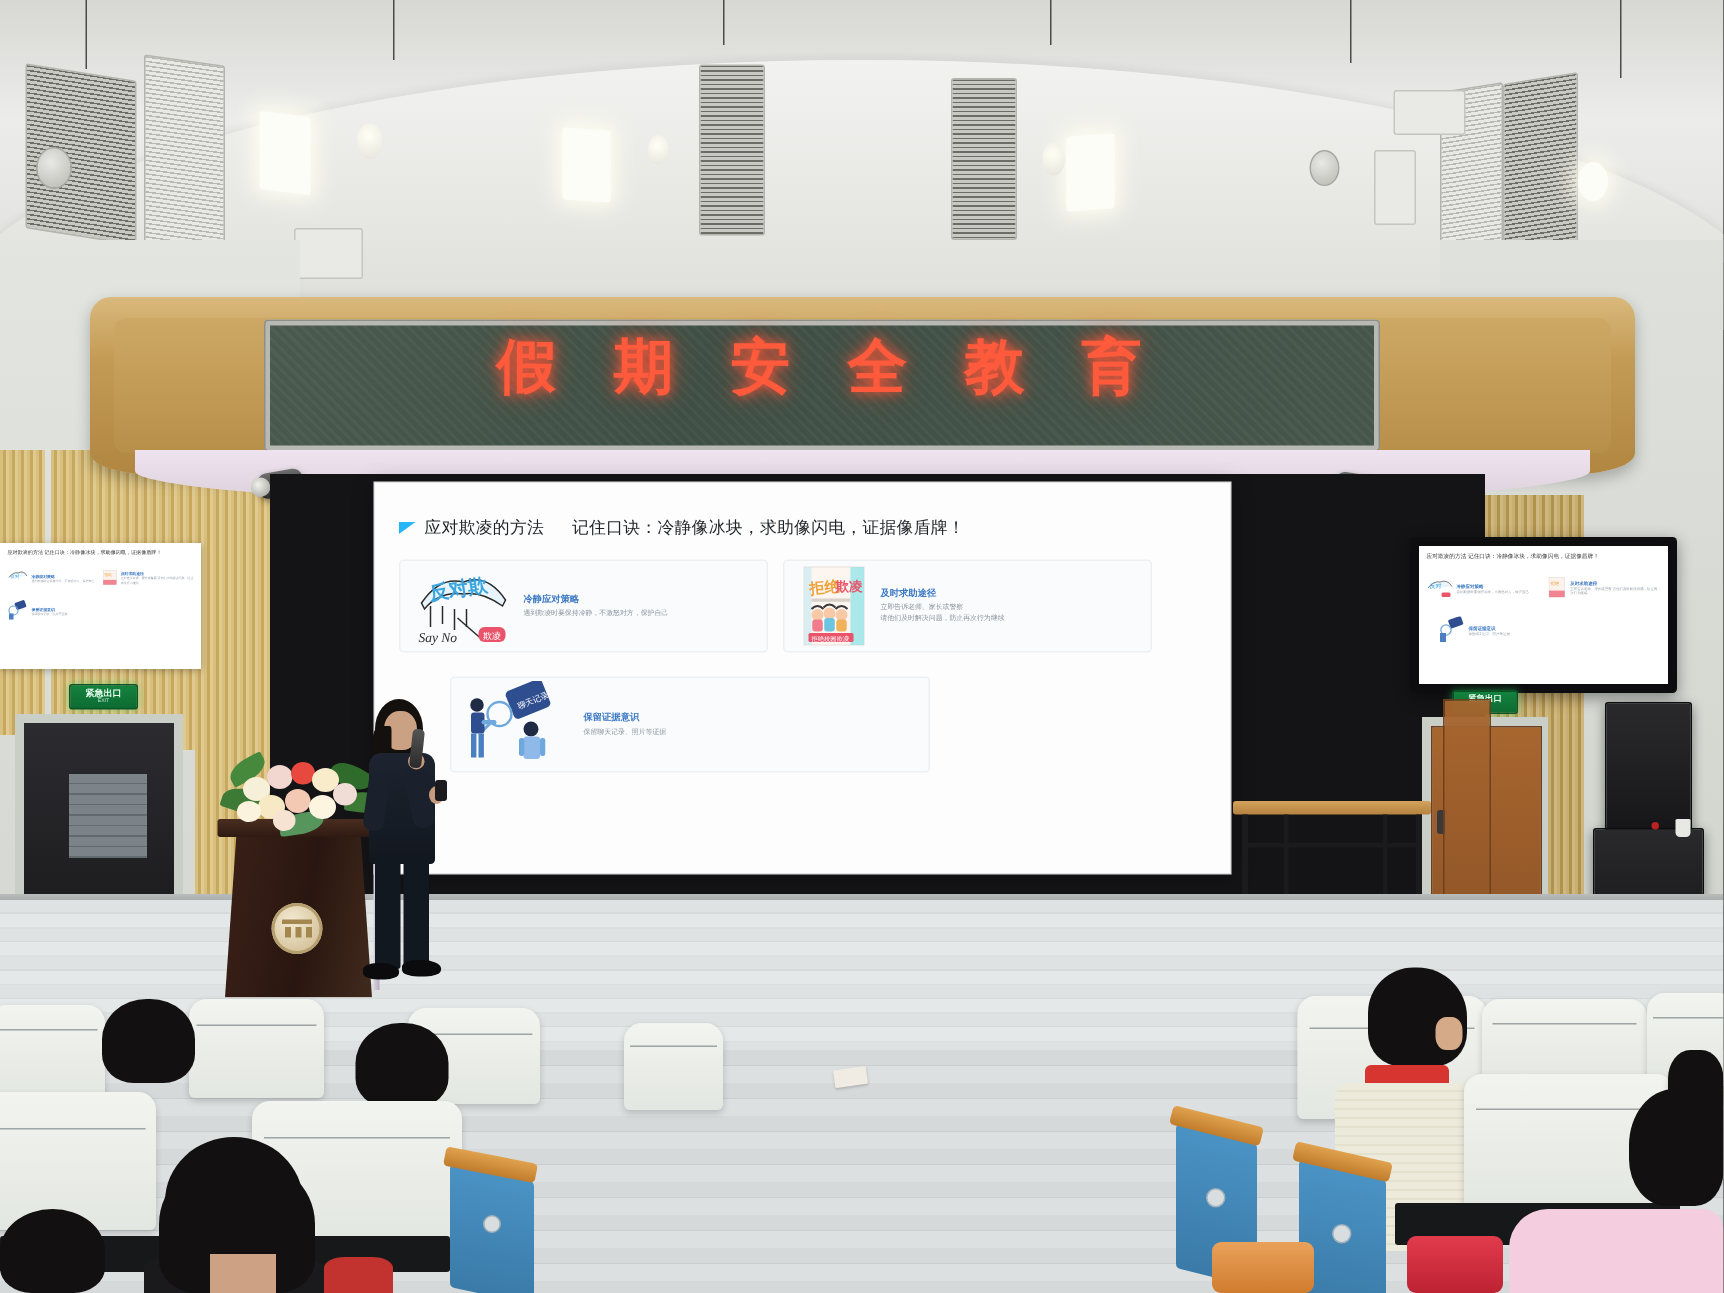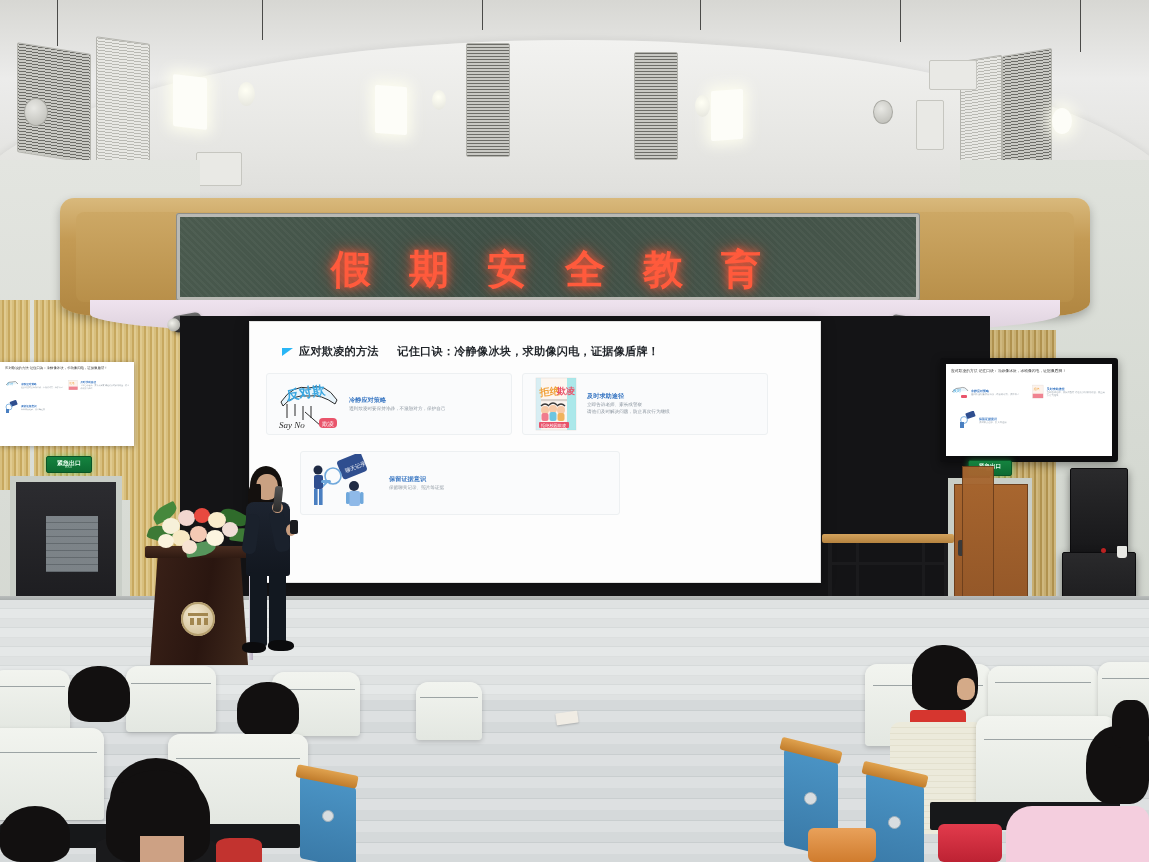--- a/index.html
+++ b/index.html
@@ -42,36 +42,36 @@
     background:linear-gradient(#efe3ef,#d9cdd8);border-radius:0 0 50% 50%/0 0 26px 26px;}
 
   
   #led-frame{left:176px;top:213px;width:744px;height:88px;background:#b9b9b4;
     border-radius:3px;padding:4px;box-sizing:border-box;
     box-shadow:inset 0 0 0 1px #8e8e89;}
   #led-screen{width:100%;height:100%;box-sizing:border-box;
     background:
       repeating-linear-gradient(45deg,rgba(255,255,255,.035) 0 2px,transparent 2px 5px),
       linear-gradient(120deg,#4a5a4e,#3e4f45 40%,#47564b);
-    display:flex;align-items:flex-end;justify-content:center;padding-left:10px;}
+    display:flex;align-items:flex-start;justify-content:center;padding-left:10px;}
   #led-text{color:#ff5a3c;font-size:40px;font-weight:bold;letter-spacing:14px;
     text-shadow:0 0 8px rgba(255,90,60,.95),0 0 18px rgba(255,60,30,.6);
     font-family:"Liberation Serif","DejaVu Serif",serif;}
 
   
   .spotlight{background:linear-gradient(#6e6e6e,#2a2a2a);border-radius:6px;
     box-shadow:0 2px 4px rgba(0,0,0,.4);}
   .spot-lens{background:radial-gradient(circle at 40% 35%,#f2f2ec,#9a9a94);border-radius:50%;}
 
   
   #backwall{left:180px;top:316px;width:810px;height:300px;background:#141416;}
   #screen{left:250px;top:322px;width:570px;height:260px;background:#fdfdfd;
     box-shadow:0 0 0 1px #e2e2e2, 0 2px 14px rgba(0,0,0,.35);overflow:hidden;}
   #slide{position:absolute;inset:0;padding:14px 16px;box-sizing:border-box;}
-  #slide-head{display:flex;align-items:center;gap:6px;margin:8px 0 0 16px;font-weight:bold;}
+  #slide-head{display:flex;align-items:center;gap:6px;margin:8px 0 0 0;}
   .tri{width:0;height:0;border-left:11px solid #29b6f6;border-bottom:8px solid transparent;
      border-top:0;transform:skewX(0deg);}
   #slide-title{font-size:11.2px;color:#1f2328;white-space:nowrap;letter-spacing:.2px;}
   .cards{margin-top:14px;}
   .card-row{display:flex;gap:10px;}
   .card{background:#fafbfc;border:1px solid #edf0f2;border-radius:3px;
      display:flex;align-items:center;padding:7px 8px;box-sizing:border-box;}
   .card .txt{flex:1;min-width:0;}
   .card .h{color:#3b78c3;font-size:6.2px;font-weight:bold;line-height:1.3;}
   .card .d{color:#8a949e;font-size:4.6px;line-height:1.45;margin-top:2px;}

